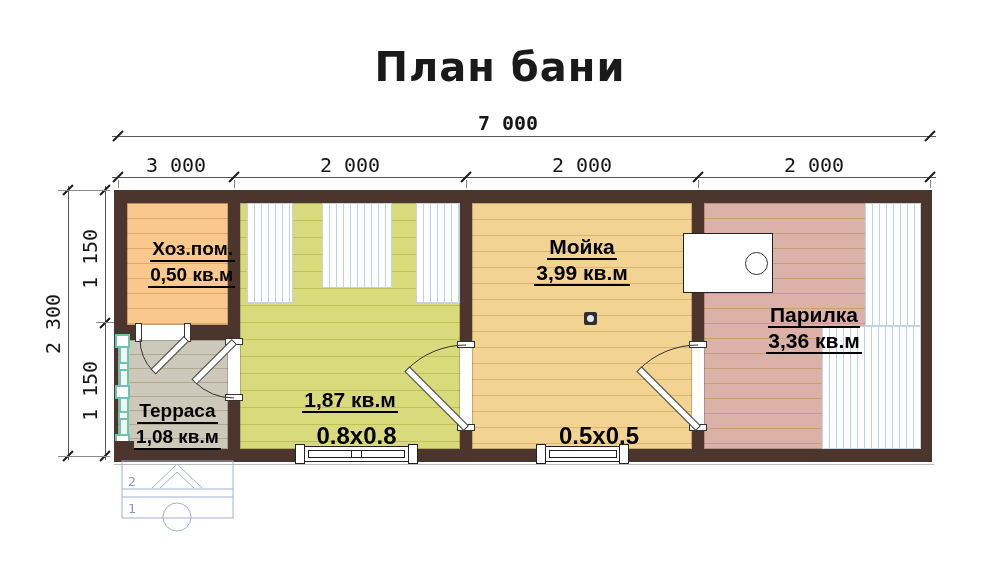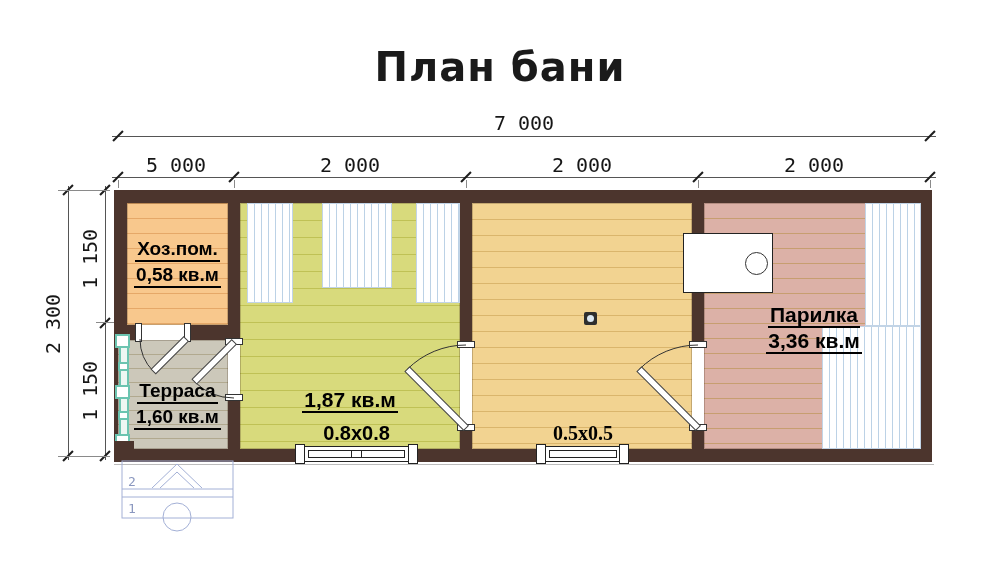--- a/index.html
+++ b/index.html
@@ -28,37 +28,37 @@
          border:1px solid #c2d4e6;box-sizing:border-box;}
   .opening{background:#fff;}
   .jamb{background:#fff;border:1px solid #333;box-sizing:border-box;}
   .railpost{background:#fff;border:2px solid #6cc4b0;box-sizing:border-box;}
   .railbar{background:#eef7f3;border:2px solid #6cc4b0;box-sizing:border-box;}
   .winpart{background:#fff;border:1px solid #222;box-sizing:border-box;}
   
   .roomlabel{text-align:center;color:#000;font-weight:bold;line-height:25px;}
   .roomlabel .u{border-bottom:2px solid #000;padding:0 2px 1px;display:inline-block;line-height:21px;}
   .fs19{font-size:19px;} .fs21{font-size:21px;}
-  .winlabel{text-align:center;color:#000;font-weight:bold;font-size:20px;}
+  .winlabel{text-align:center;color:#000;font-weight:bold;font-size:24px;}
   .stepnum{color:#8a97bf;font-size:13px;font-family:"DejaVu Sans Mono",monospace;}
   svg{position:absolute;left:0;top:0;pointer-events:none;}
 </style>
 </head>
 <body>
 
 <div id="page">
 
   <div id="title" class="abs">План бани</div>
 
-  <div class="abs dimlabel" style="left:424px;top:111px;width:200px;">7 000</div>
+  <div class="abs dimlabel" style="left:408px;top:111px;width:200px;font-weight:bold;">7 000</div>
   <div class="abs dimline" style="left:112px;top:136px;width:824px;height:1px;"></div>
   <div class="abs tick" style="left:111px;top:135px;"></div>
   <div class="abs tick" style="left:923px;top:135px;"></div>
 
-  <div class="abs dimlabel" style="left:118px;top:153px;width:116px;">5 000</div>
+  <div class="abs dimlabel" style="left:118px;top:153px;width:116px;">3 000</div>
   <div class="abs dimlabel" style="left:234px;top:153px;width:232px;">2 000</div>
   <div class="abs dimlabel" style="left:466px;top:153px;width:232px;">2 000</div>
   <div class="abs dimlabel" style="left:698px;top:153px;width:232px;">2 000</div>
   <div class="abs dimline" style="left:112px;top:177px;width:824px;height:1px;"></div>
   <div class="abs tick" style="left:111px;top:176px;"></div>
   <div class="abs tick" style="left:227px;top:176px;"></div>
   <div class="abs tick" style="left:459px;top:176px;"></div>
   <div class="abs tick" style="left:691px;top:176px;"></div>
   <div class="abs tick" style="left:923px;top:176px;"></div>
   <div class="abs wit" style="left:118px;top:180px;width:1px;height:8px;"></div>
@@ -159,33 +159,37 @@
       <path d="M122 497 H233"></path>
       <path d="M177 464 L152 488 M177 464 L202 488"></path>
       <path d="M177 472 L160 488 M177 472 L194 488"></path>
       <circle cx="177" cy="517" r="14"></circle>
     </g>
   </svg>
 
   <div class="abs stepnum" style="left:128px;top:474px;">2</div>
   <div class="abs stepnum" style="left:128px;top:501px;">1</div>
 
-  <div class="abs roomlabel fs19" style="left:120px;top:236px;width:115px;">
+  <div class="abs roomlabel fs19" style="left:120px;top:236px;width:115px;text-align:right;">
     <span class="u">Хоз.пом.</span><br>
-    <span class="u">0,58 кв.м</span>
+    <span class="u">0,50 кв.м</span>
   </div>
   <div class="abs roomlabel fs21" style="left:238px;top:362px;width:224px;">
     <br>
     <span class="u">1,87 кв.м</span>
   </div>
+  <div class="abs roomlabel fs21" style="left:472px;top:234px;width:220px;">
+    <span class="u">Мойка</span><br>
+    <span class="u">3,99 кв.м</span>
+  </div>
   <div class="abs roomlabel fs21" style="left:704px;top:302px;width:220px;">
     <span class="u">Парилка</span><br>
     <span class="u">3,36 кв.м</span>
   </div>
-  <div class="abs roomlabel fs19" style="left:120px;top:378px;width:115px;">
+  <div class="abs roomlabel fs19" style="left:120px;top:398px;width:115px;">
     <span class="u">Терраса</span><br>
-    <span class="u">1,60 кв.м</span>
+    <span class="u">1,08 кв.м</span>
   </div>
 
   <div class="abs winlabel" style="left:300px;top:422px;width:113px;">0.8x0.8</div>
-  <div class="abs winlabel" style="left:541px;top:422px;width:84px;font-family:Liberation Serif, serif;">0.5x0.5</div>
+  <div class="abs winlabel" style="left:557px;top:422px;width:84px;">0.5x0.5</div>
 
 </div>
 
 </body></html>

